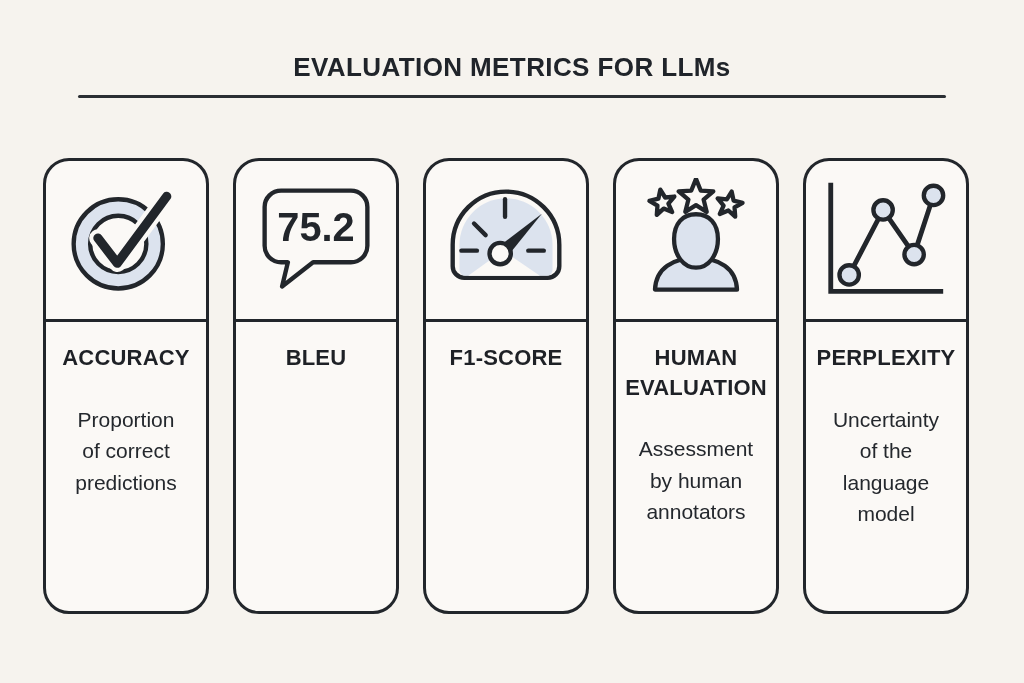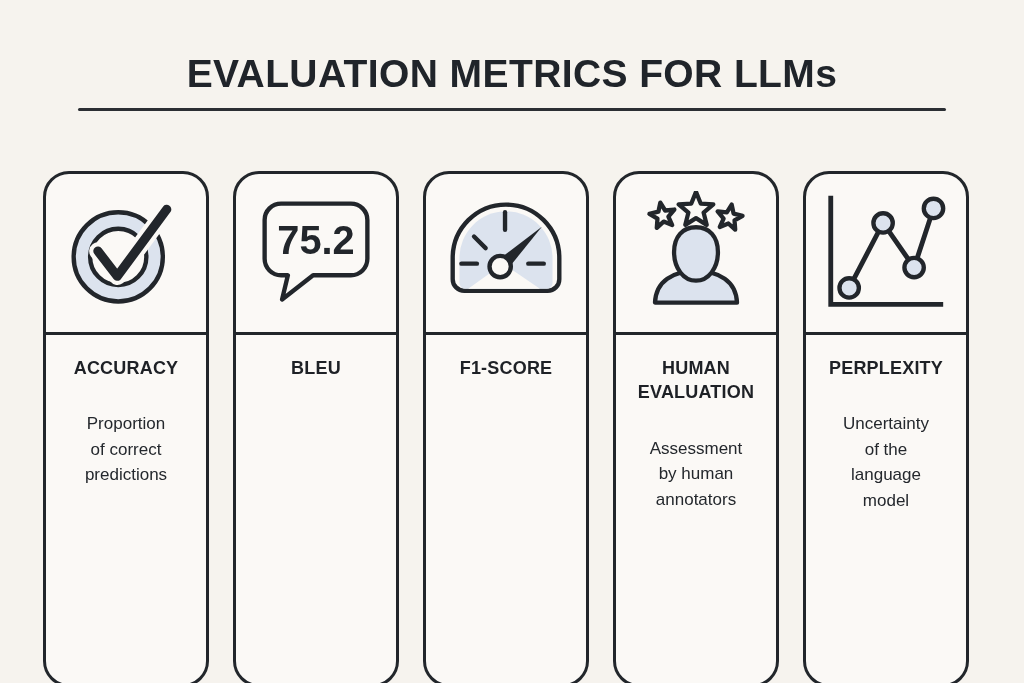--- a/index.html
+++ b/index.html
@@ -5,42 +5,42 @@
   html,body{margin:0;padding:0}
   body{
     width:1024px;height:683px;overflow:hidden;
     background:#f6f3ee;
     font-family:"Liberation Sans",sans-serif;
     color:#22262b;
   }
   .page{width:1024px;height:683px;position:relative}
   .title{
     text-align:center;padding-top:54px;margin:0;
-    font-size:39px;font-weight:700;line-height:1;
+    font-size:26px;font-weight:700;line-height:1;
     letter-spacing:.4px;color:#20242a;white-space:nowrap;
   }
   .underline{width:868px;height:3px;background:#2b2e33;margin:15px auto 0;border-radius:2px}
   .cards{display:flex;gap:24px;width:926px;margin:60px 0 0 43px}
   .card{
-    flex:1;height:516px;background:#fbf9f6;
+    flex:1;height:456px;background:#fbf9f6;
     border:3px solid #22262b;border-radius:26px;
     display:flex;flex-direction:column;overflow:hidden;box-sizing:border-box;
   }
   .icon-area{
     flex:0 0 158px;display:flex;align-items:center;justify-content:center;
     border-bottom:3px solid #22262b;
   }
   .icon-area svg{display:block}
   .text-area{flex:1;padding:21px 6px 0;text-align:center}
   .card-heading{
-    margin:0;font-size:18px;font-weight:700;line-height:1.35;
+    margin:0;font-size:22px;font-weight:700;line-height:1.35;
     letter-spacing:.2px;white-space:pre-line;color:#1e2126;
   }
   .card-desc{
-    margin:31px 0 0;font-size:17px;line-height:1.5;
+    margin:31px 0 0;font-size:21px;line-height:1.5;
     white-space:pre-line;color:#24282d;
   }
   .bubble-text{
     font-family:"Liberation Sans",sans-serif;
     font-weight:700;font-size:41px;fill:#22262b;
   }
 </style>
 </head>
 <body>
 

